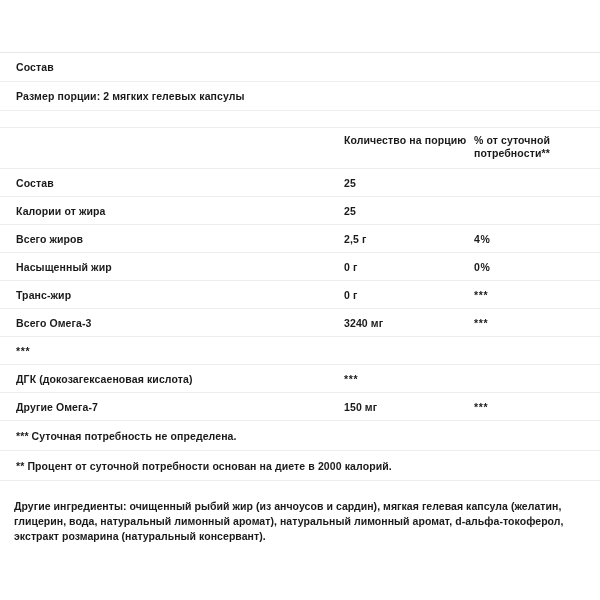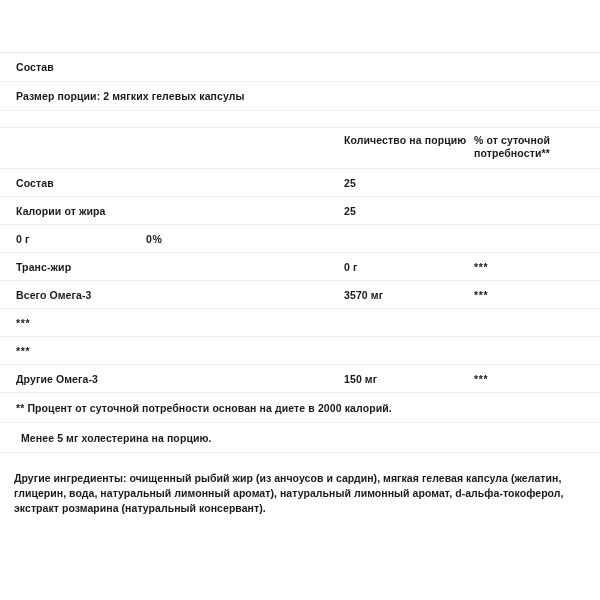--- a/index.html
+++ b/index.html
@@ -147,60 +147,67 @@
       <div class="c-amount">25</div>
       <div class="c-dv dv-dash"></div>
     </div>
 
     <div class="srow">
       <div class="c-name">Калории от жира</div>
       <div class="c-amount">25</div>
       <div class="c-dv dv-dash"></div>
     </div>
 
-
-    <div class="srow">
+    <div class="srow">
+      <div class="c-name">Всего жиров</div>
+      <div class="c-amount">2,5 г</div>
+      <div class="c-dv dv-dash">4%</div>
+    </div>
+
+    <div class="srow">
+      <div class="c-name">Насыщенный жир</div>
       <div class="c-amount">0 г</div>
       <div class="c-dv dv-dash">0%</div>
     </div>
 
     <div class="srow">
       <div class="c-name">Транс-жир</div>
       <div class="c-amount">0 г</div>
       <div class="c-dv dv-dash">***</div>
     </div>
 
     <div class="srow">
       <div class="c-name">Всего Омега-3</div>
-      <div class="c-amount">3570 мг</div>
-      <div class="c-dv dv-dash">***</div>
-    </div>
-
-    <div class="srow">
-      <div class="c-dv dv-dash">***</div>
-    </div>
-
-    <div class="srow">
-      <div class="c-dv dv-dash">***</div>
-    </div>
-
-    <div class="srow">
-      <div class="c-name">Другие Омега-3</div>
+      <div class="c-amount">3240 мг</div>
+      <div class="c-dv dv-dash">***</div>
+    </div>
+
+    <div class="srow">
+      <div class="c-dv dv-dash">***</div>
+    </div>
+
+    <div class="srow">
+      <div class="c-name">ДГК (докозагексаеновая кислота)</div>
+      <div class="c-dv dv-dash">***</div>
+    </div>
+
+    <div class="srow">
+      <div class="c-name">Другие Омега-7</div>
       <div class="c-amount">150 мг</div>
       <div class="c-dv dv-dash">***</div>
     </div>
 
+    <div class="srow note-row">
+      <div class="c-name">*** Суточная потребность не определена.</div>
+    </div>
 
     <div class="srow note-row">
       <div class="c-name">** Процент от суточной потребности основан на диете в 2000 калорий.</div>
     </div>
 
-    <div class="srow note-row indent">
-      <div class="c-name">Менее 5 мг холестерина на порцию.</div>
-    </div>
 
   </div>
 
   <div class="para-block">
     <p class="para ingredients">Другие ингредиенты: очищенный рыбий жир (из анчоусов и сардин), мягкая гелевая капсула (желатин, глицерин, вода, натуральный лимонный аромат), натуральный лимонный аромат, d-альфа-токоферол, экстракт розмарина (натуральный консервант).</p>
 
   </div>
 
 </div>
 

